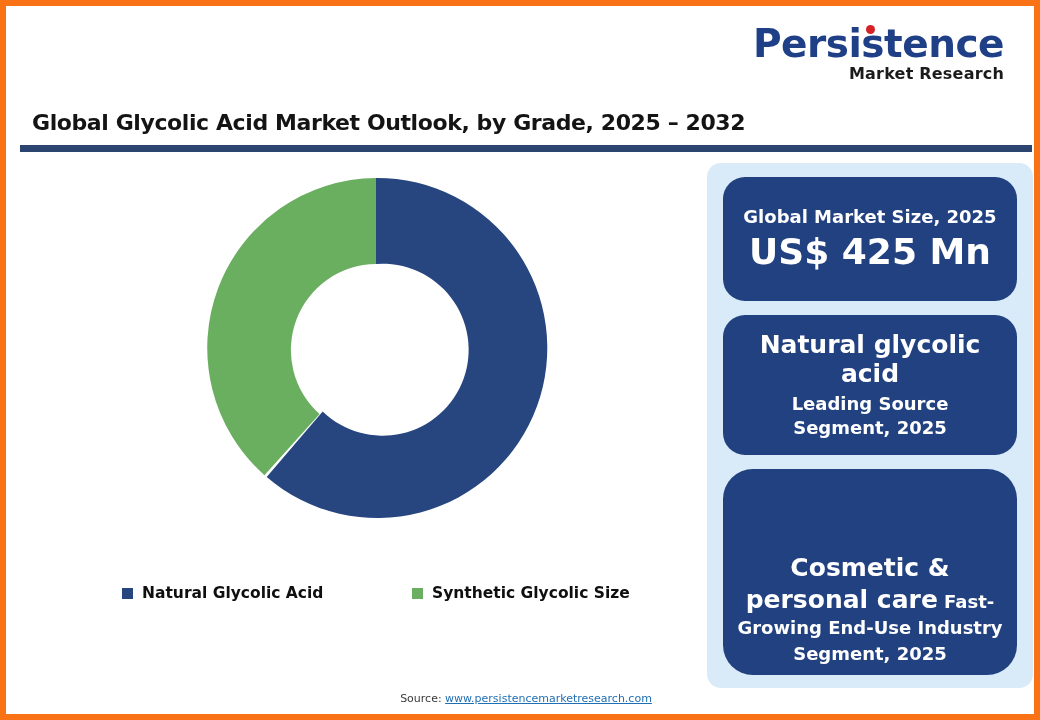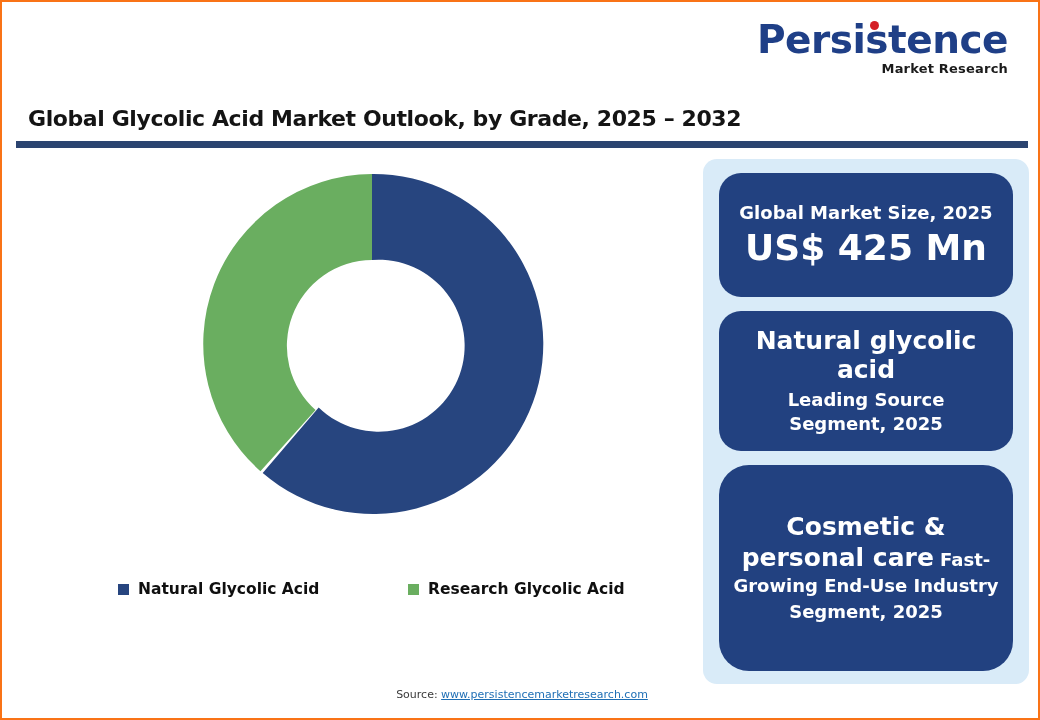--- a/index.html
+++ b/index.html
@@ -10,21 +10,21 @@
   }
   body {
     font-family: "Liberation Sans", sans-serif;
   }
   #page {
     position: relative;
     width: 1040px;
     height: 720px;
     background: #ffffff;
     box-sizing: border-box;
-    border: 2px solid #f97316;
+    border: 6px solid #f97316;
     overflow: hidden;
   }
 
   
   .logo-block {
     position: absolute;
     right: 30px;
     top: 18px;
     text-align: right;
     line-height: 1;
@@ -42,21 +42,21 @@
     position: absolute;
     width: 9px;
     height: 9px;
     border-radius: 50%;
     background: #d42027;
     top: 1px;
     left: 113px;
   }
   .logo-sub {
     font-family: "DejaVu Sans", sans-serif;
-    font-size: 13px;
+    font-size: 16px;
     font-weight: bold;
     color: #1b1b1b;
     letter-spacing: 0.2px;
     display: block;
     margin-top: 3px;
   }
 
   
   .title {
     position: absolute;
@@ -141,21 +141,21 @@
     text-align: center;
     box-sizing: border-box;
     display: flex;
     flex-direction: column;
     align-items: center;
     justify-content: center;
     padding: 8px 12px;
   }
   .card-1 { top: 14px;  height: 124px; border-radius: 22px; }
   .card-2 { top: 152px; height: 140px; border-radius: 22px; }
-  .card-3 { top: 306px; height: 206px; border-radius: 30px; }
+  .card-3 { top: 306px; height: 206px; border-radius: 30px; justify-content: flex-end; }
 
   .card-small {
     font-family: "DejaVu Sans", sans-serif;
     font-size: 18px;
     font-weight: bold;
     line-height: 1.2;
   }
   .card-big {
     font-family: "DejaVu Sans", sans-serif;
     font-size: 36px;
@@ -238,21 +238,21 @@
     </svg>
   </div>
 
   <div class="legend">
     <div class="legend-item first">
       <span class="legend-swatch" style="background:#27457f"></span>
       <span class="legend-label">Natural Glycolic Acid</span>
     </div>
     <div class="legend-item second">
       <span class="legend-swatch" style="background:#6aae60"></span>
-      <span class="legend-label">Research Glycolic Acid</span>
+      <span class="legend-label">Synthetic Glycolic Size</span>
     </div>
   </div>
 
   <div class="side-panel">
 
     <div class="card card-1">
       <div class="card-small">Global Market Size, 2025</div>
       <div class="card-big">US$ 425 Mn</div>
     </div>
 

